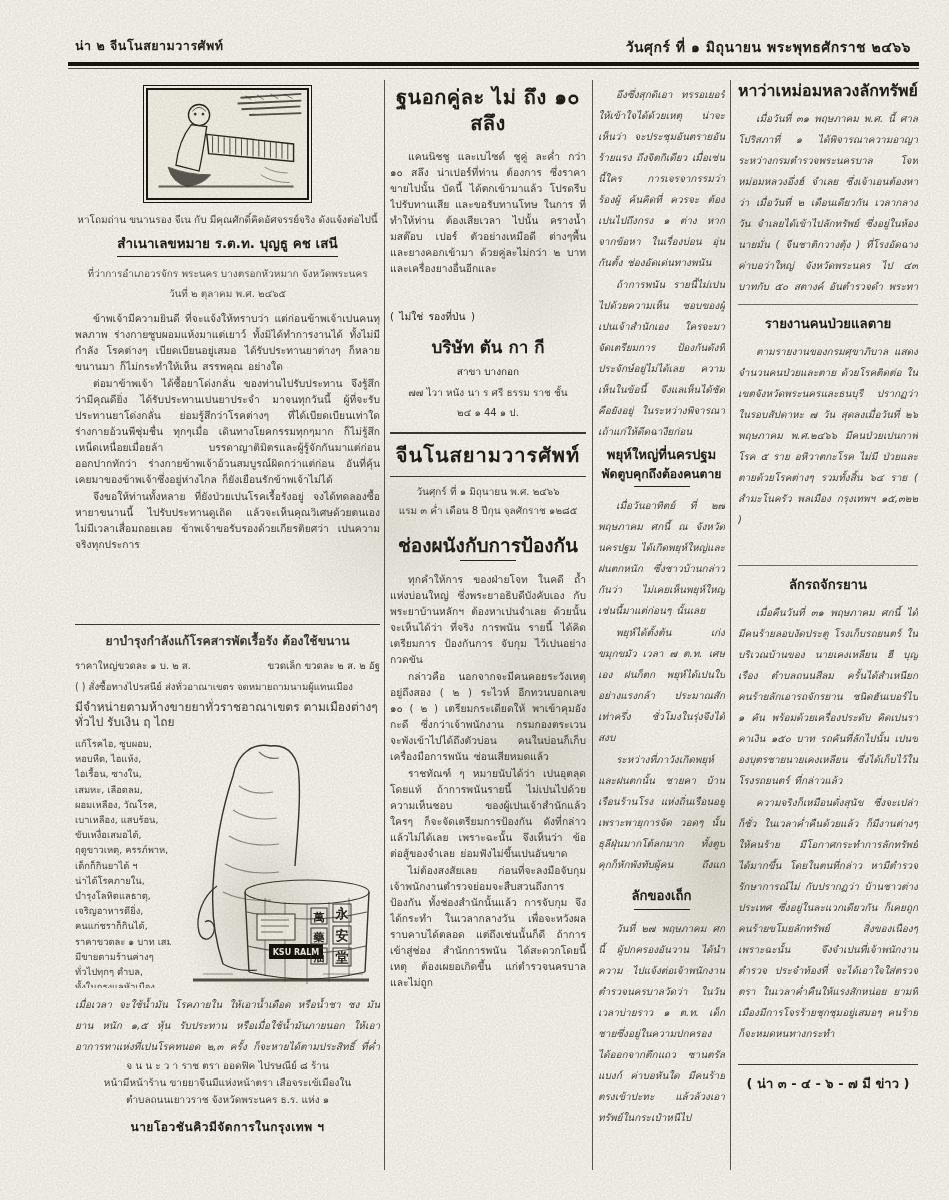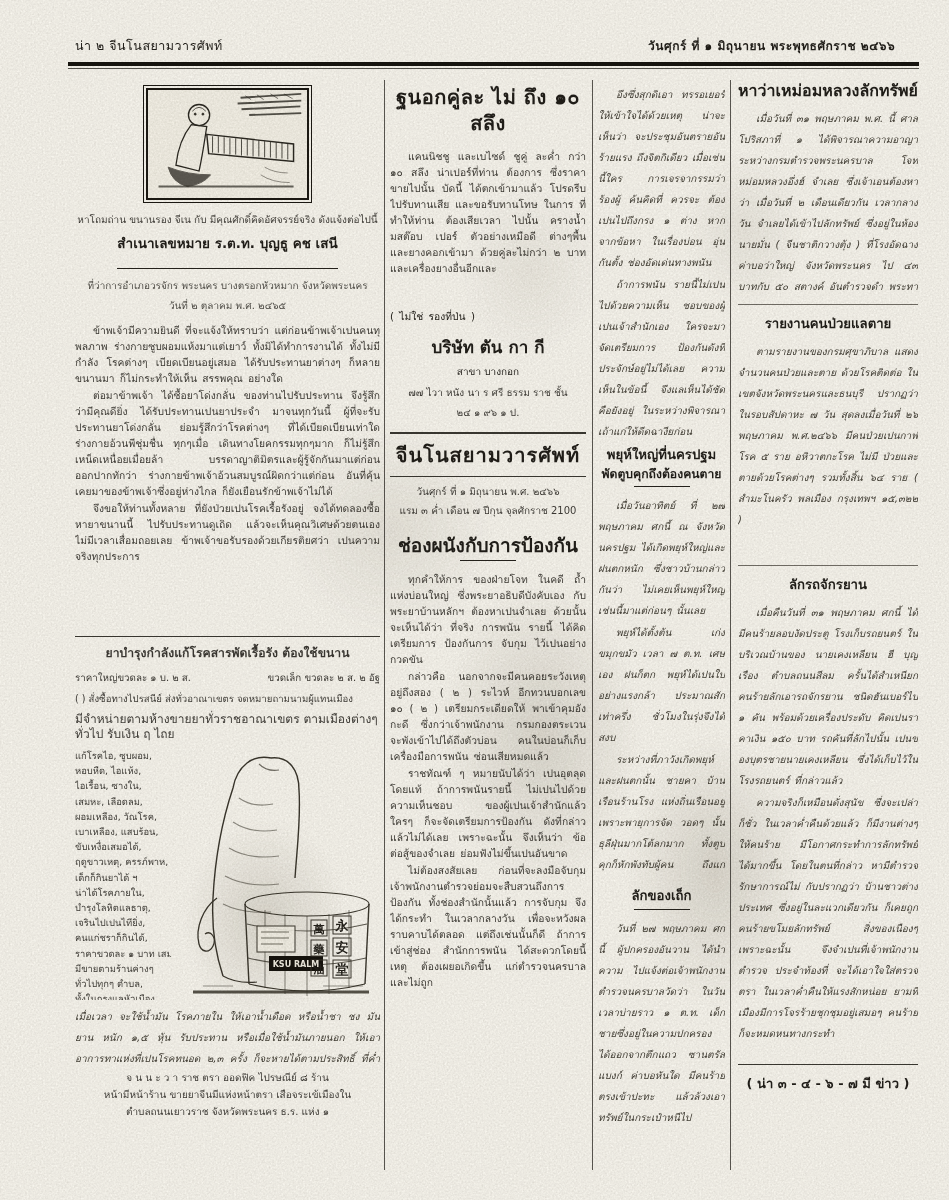--- a/index.html
+++ b/index.html
@@ -4,22 +4,22 @@
 <style>
   * { margin:0; padding:0; box-sizing:border-box; }
   html,body { background:#d8d4ca; }
   .page {
     position:relative; width:949px; height:1200px; margin:0 auto;
     background:#faf8f1; overflow:hidden;
     font-family:"DejaVu Sans", sans-serif; color:#211e19;
   }
   
   .masthead-row { position:absolute; top:36px; left:75px; right:38px; height:22px; }
-  .mh-left  { position:absolute; left:0;  top:0; font-size:12.5px; font-weight:normal; letter-spacing:.5px; }
-  .mh-right { position:absolute; right:16px; top:0; font-size:12px; font-weight:bold; letter-spacing:.5px; }
+  .mh-left  { position:absolute; left:0;  top:0; font-size:12.5px; font-weight:bold; letter-spacing:.5px; }
+  .mh-right { position:absolute; right:0; top:0; font-size:14px; font-weight:bold; letter-spacing:.5px; }
   .head-rule-thick { position:absolute; left:68px; right:30px; top:62px; height:4px; background:#17150f; }
   .head-rule-thin  { position:absolute; left:68px; right:30px; top:68px; height:1px; background:#2c2a24; opacity:.8; }
   
   .vrule { position:absolute; top:80px; height:1090px; width:1px; background:#33302a; opacity:.8; }
   
   .col { position:absolute; top:80px; overflow:hidden; }
   .col1 { left:75px;  width:305px; height:1100px; }
   .col2 { left:390px; width:196px; height:1100px; }
   .col3 { left:598px; width:127px; height:1100px; }
   .col4 { left:738px; width:180px; height:1100px; }
@@ -31,21 +31,21 @@
   .h-big   { font-weight:bold; font-size:20px;  line-height:26px; text-align:center; letter-spacing:.5px; }
   .h-mid   { font-weight:bold; font-size:17px;  line-height:22px; text-align:center; }
   .h-small { font-weight:bold; font-size:13.2px; line-height:18px; text-align:center; }
   .h-tiny  { font-weight:bold; font-size:12.2px; line-height:16px; text-align:center; }
   .smallcap { font-size:10px; line-height:15px; text-align:center; }
   .hr { border:0; border-top:1.6px solid #26231d; margin:0; opacity:.9; }
   .hr-soft { border:0; border-top:1px solid #3a362e; margin:0; opacity:.7; }
   .hr-short { width:56px; margin:4px auto 0; border:0; border-top:1.6px solid #26231d; }
   .blurry { filter:blur(.45px); opacity:.88; }
   .faded  { opacity:.8; }
-  .underline-head { display:inline-block; border-bottom:1.6px solid #26231d; padding-bottom:14px; }
+  .underline-head { display:inline-block; border-bottom:1.6px solid #26231d; padding-bottom:2px; }
   
   .frame-img { display:block; margin:8px auto 0; border:2px solid #1c1913; outline:1px solid #1c1913; outline-offset:2px; background:#f6f3e9; }
   .price-row { display:flex; justify-content:space-between; font-size:9.8px; margin-top:9px; }
   .ad-flex { display:flex; margin-top:6px; }
   .cures { width:96px; font-size:9.4px; line-height:15.2px; overflow:hidden; height:252px; }
   .cure-line { white-space:nowrap; }
   .sig { font-weight:bold; font-size:12px; text-align:center; margin-top:10px; letter-spacing:.5px; }
   
   .stain { position:absolute; border-radius:50%; pointer-events:none; z-index:3;
            background:radial-gradient(closest-side, rgba(112,102,84,.20), rgba(112,102,84,0) 72%); filter:blur(2px); }
@@ -130,21 +130,21 @@
             <div class="cure-line">หอบหืด, ไอแห้ง,</div>
             <div class="cure-line">ไอเรื้อน, ซางใน,</div>
             <div class="cure-line">เสมหะ, เลือดลม,</div>
             <div class="cure-line">ผอมเหลือง, วัณโรค,</div>
             <div class="cure-line">เบาเหลือง, แสบร้อน,</div>
             <div class="cure-line">ขับเหงื่อเสมอได้,</div>
             <div class="cure-line">ฤดูขาวเหตุ, ครรภ์พาห,</div>
             <div class="cure-line">เด็กก็กินยาได้ ฯ</div>
             <div class="cure-line">น่าได้โรคภายใน,</div>
             <div class="cure-line">บำรุงโลหิตแลธาตุ,</div>
-            <div class="cure-line">เจรินไปเปนไทียิ่ง,</div>
+            <div class="cure-line">เจริญอาหารดียิ่ง,</div>
             <div class="cure-line">คนแก่ชราก็กินได้,</div>
             <div class="cure-line">ราคาขวดละ ๑ บาท เสมอ</div>
             <div class="cure-line">มีขายตามร้านค่างๆ</div>
             <div class="cure-line">ทั่วไปทุกๆ ตำบล,</div>
             <div class="cure-line">ทั้งในกรุงแลหัวเมือง</div>
           </div>
 
         <svg class="illus" width="206" height="252" viewBox="0 0 206 252" style="margin-left:2px;">
           <g stroke="#3a362c" fill="none" stroke-width="1.1">
             <path d="M98,10 C80,6 64,18 60,40 C50,70 42,110 40,150 C38,185 44,210 50,228" stroke-width="1.4"></path>
@@ -179,43 +179,44 @@
             <text x="146" y="225" font-size="11">油</text>
             <text x="123" y="219" font-size="8" fill="#f3efe4">KSU RALM</text>
           </g>
         </svg>
       </div>
 
       <div class="body-sm blurry" style="margin-top:6px; height:62px; overflow:hidden;">เมื่อเวลา จะใช้น้ำมัน โรคภายใน ให้เอาน้ำเดือด หรือน้ำชา ชง มัน ยาน หนัก ๑,๕ หุ้น รับประทาน  หรือเมื่อใช้น้ำมันภายนอก ให้เอาอาการทาแห่งที่เปนโรคทนอด ๒,๓ ครั้ง ก็จะหายได้ตามประสิทธิ์ ที่ค่ำหน่ายในกรุง ฯ</div>
       <div class="smallcap blurry" style="margin-top:2px;">จ น น ะ ว า ราช ตรา ออดฟิค ไปรษณีย์ ๘ ร้าน</div>
       <div class="smallcap blurry" style="margin-top:2px;">หน้ามีหน้าร้าน ขายยาจีนมีแห่งหน้าตรา เสือจระเข้เมืองใน</div>
       <div class="smallcap blurry" style="margin-top:2px;">ตำบลถนนเยาวราช จังหวัดพระนคร ธ.ร. แห่ง ๑</div>
+      <div class="sig">นายโอวชันคิวมีจัดการในกรุงเทพ ฯ</div>
     </div>
 
     <div class="col col2">
 
       <div class="h-big" style="margin-top:4px;">ฐนอกคู่ละ ไม่ ถึง ๑๐</div>
       <div class="h-big">สลึง</div>
 
       <div class="body-txt blurry" style="margin-top:12px; height:158px; overflow:hidden; text-indent:18px;">แคนนิชชู และเบไซด์ ชูคู่ ละค่ำ กว่า ๑๐ สลึง  น่าเปอร์ที่ท่าน ต้องการ ซึ่งราคาขายไปนั้น  บัดนี้ ได้ตกเข้ามาแล้ว โปรดรีบไปรับทานเสีย  และขอรับทานโทษ ในการ ที่ทำให้ท่าน ต้องเสียเวลา ไปนั้น  ครางน้ำมสต๊อบ เปอร์ ตัวอย่างเหมือดี ต่างๆพื้น และยางคอกเข้ามา ด้วยคู่ละไม่กว่า ๒ บาท  และเครื่องยางอื่นอีกและ</div>
       <div class="body-txt" style="margin-top:2px;">( ไม่ใช่ รองที่ป่น )</div>
 
       <div class="h-mid" style="margin-top:12px;">บริษัท ตัน กา กี</div>
       <div class="smallcap" style="margin-top:6px;">สาขา บางกอก</div>
       <div class="smallcap blurry" style="margin-top:6px;">๗๗ ไวา หนัง นา ร ศรี ธรรม ราช ชั้น</div>
-      <div class="smallcap blurry" style="margin-top:5px;">๒๔ ๑ ๙๖ ๑ ป.</div>
+      <div class="smallcap blurry" style="margin-top:5px;">๒๔ ๑ 44 ๑ ป.</div>
 
       <hr class="hr" style="margin-top:12px; border-top-width:2.5px;">
 
       <div class="h-big" style="margin-top:8px; letter-spacing:1px;font-family:Liberation Serif, serif;">จีนโนสยามวารศัพท์</div>
 
       <hr class="hr" style="margin-top:8px;">
 
       <div class="smallcap blurry" style="margin-top:7px;">วันศุกร์ ที่ ๑ มิถุนายน พ.ศ. ๒๔๖๖</div>
-      <div class="smallcap blurry" style="margin-top:4px;">แรม ๓ ค่ำ เดือน ๗ ปีกุน จุลศักราช 2100</div>
+      <div class="smallcap blurry" style="margin-top:4px;">แรม ๓ ค่ำ เดือน 8 ปีกุน จุลศักราช ๑๒๘๕</div>
 
       <div class="h-mid" style="margin-top:16px; font-size:19px;">ช่องผนังกับการป้องกัน</div>
       <hr class="hr-short">
 
       <div class="body-txt blurry" style="margin-top:10px; height:560px; overflow:hidden;">
           <p class="para">ทุกคำให้การ ของฝ่ายโจท ในคดี ถ้ำแห่งบ่อนใหญ่ ซึ่งพระยาอธิบดีบังคับเอง กับ พระยาบ้านหลักฯ ต้องหาเปนจำเลย ด้วยนั้น  จะเห็นได้ว่า  ที่จริง การพนัน รายนี้ ได้คิด เตรียมการ ป้องกันการ จับกุม ไว้เปนอย่างกวดขัน</p>
           <p class="para">กล่าวคือ  นอกจากจะมีคนคอยระวังเหตุ อยู่ถึงสอง ( ๒ ) ระไวห์ อีกทวนบอกเลข ๑๐ ( ๒ ) เตรียมกระเดียดให้ พาเข้าคุมอังกะดี  ซึ่งกว่าเจ้าพนักงาน กรมกองตระเวน จะพังเข้าไปได้ถึงตัวบ่อน  คนในบ่อนก็เก็บเครื่องมือการพนัน ซ่อนเสียหมดแล้ว</p>
           <p class="para">ราชทัณฑ์ ๆ หมายนับได้ว่า เปนอุตลุดโดยแท้  ถ้าการพนันรายนี้ ไม่เปนไปด้วยความเห็นชอบ ของผู้เปนเจ้าสำนักแล้ว  ใครๆ ก็จะจัดเตรียมการป้องกัน ดังที่กล่าวแล้วไม่ได้เลย  เพราะฉะนั้น จึงเห็นว่า ข้อต่อสู้ของจำเลย ย่อมฟังไม่ขึ้นเปนอันขาด</p>
           <p class="para">ไม่ต้องสงสัยเลย  ก่อนที่จะลงมือจับกุม  เจ้าพนักงานตำรวจย่อมจะสืบสวนถึงการป้องกัน ทั้งช่องสำนักนั้นแล้ว  การจับกุม จึงได้กระทำ ในเวลากลางวัน  เพื่อจะหวังผลราบคาบได้ตลอด แต่ถึงเช่นนั้นก็ดี  ถ้าการเข้าสู่ช่อง สำนักการพนัน ได้สะดวกโดยนี้ เหตุ ต้องเผยอเกิดขึ้น แก่ตำรวจนครบาล และไม่ถูก</p>
         </div>

